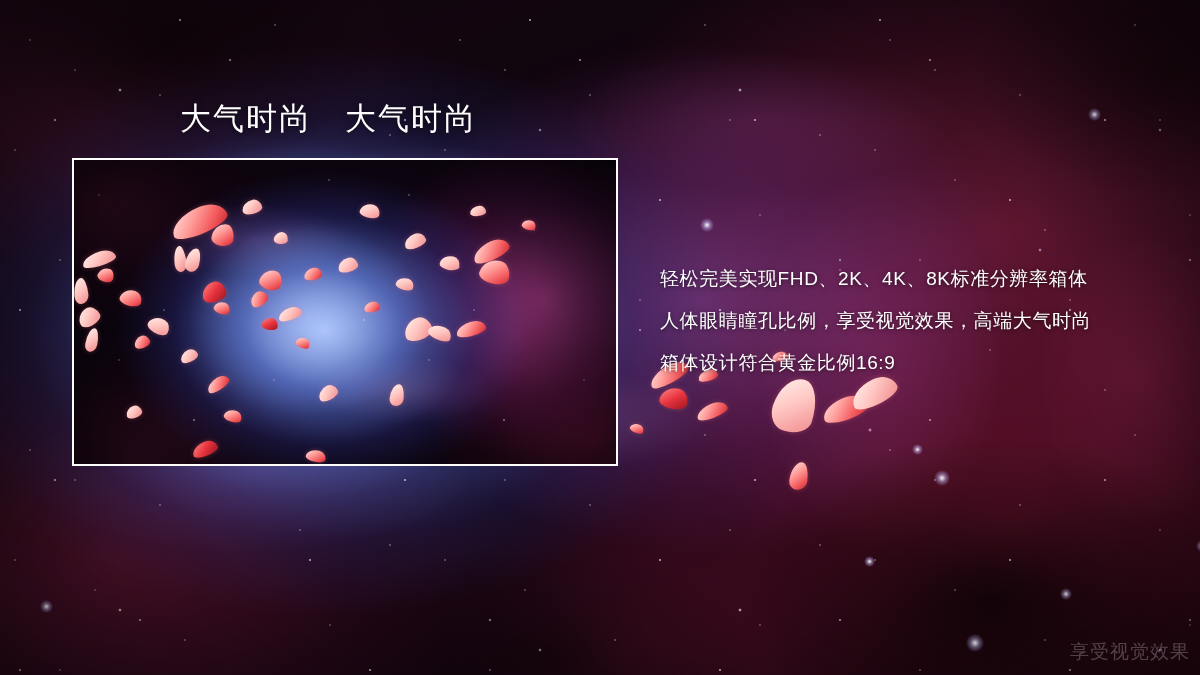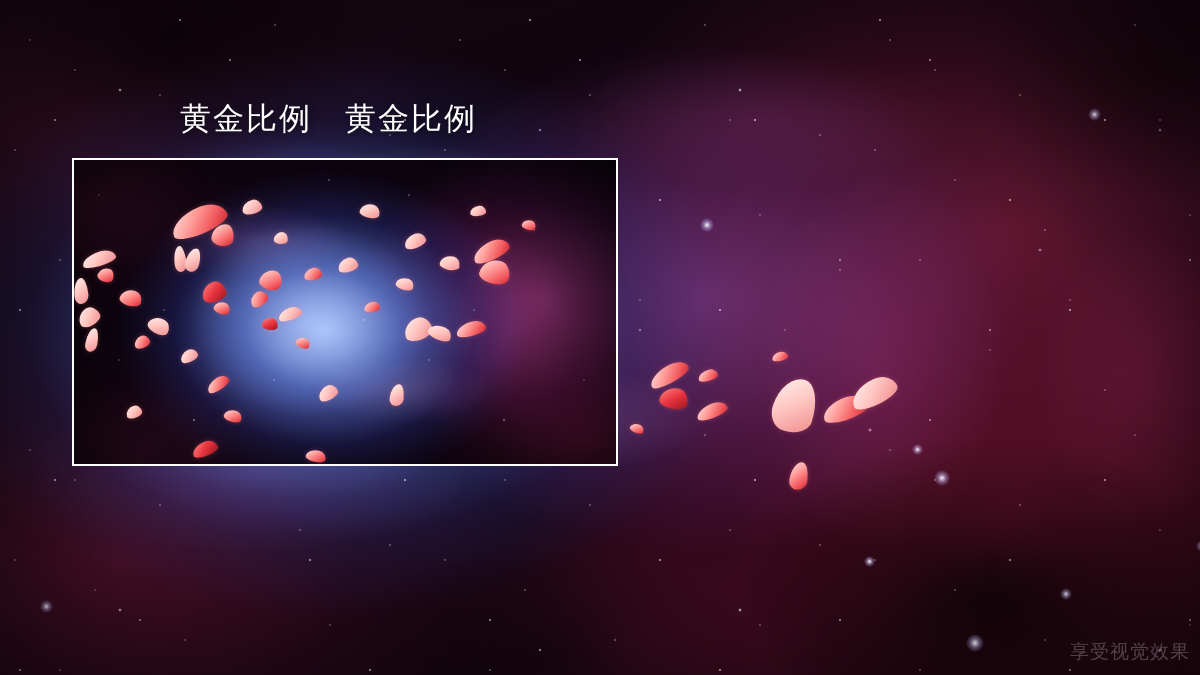--- a/index.html
+++ b/index.html
@@ -274,18 +274,23 @@
     <div class="petal pale" style="left:316px;top:224px;width:14px;height:22px;transform:rotate(6deg);"></div>
     <div class="petal pale" style="left:244px;top:226px;width:20px;height:14px;transform:rotate(-26deg);"></div>
     <div class="petal" style="left:150px;top:250px;width:18px;height:12px;transform:rotate(20deg);"></div>
     <div class="petal pale" style="left:52px;top:246px;width:16px;height:12px;transform:rotate(-16deg);"></div>
     <div class="petal deep" style="left:118px;top:282px;width:26px;height:14px;transform:rotate(-20deg);"></div>
     <div class="petal" style="left:232px;top:290px;width:20px;height:12px;transform:rotate(14deg);"></div>
     <div class="petal pale" style="left:396px;top:46px;width:16px;height:10px;transform:rotate(-6deg);"></div>
     <div class="petal" style="left:448px;top:60px;width:14px;height:10px;transform:rotate(18deg);"></div>
   </div>
 
-  <div id="title">黄金比例　黄金比例</div>
-
+  <div id="title">大气时尚　大气时尚</div>
+
+  <div id="body-text">
+    <div class="body-line">轻松完美实现FHD、2K、4K、8K标准分辨率箱体</div>
+    <div class="body-line">人体眼睛瞳孔比例，享受视觉效果，高端大气时尚</div>
+    <div class="body-line">箱体设计符合黄金比例16:9</div>
+  </div>
 
   <div id="watermark">享受视觉效果</div>
 
 </div>
 
 </body></html>

